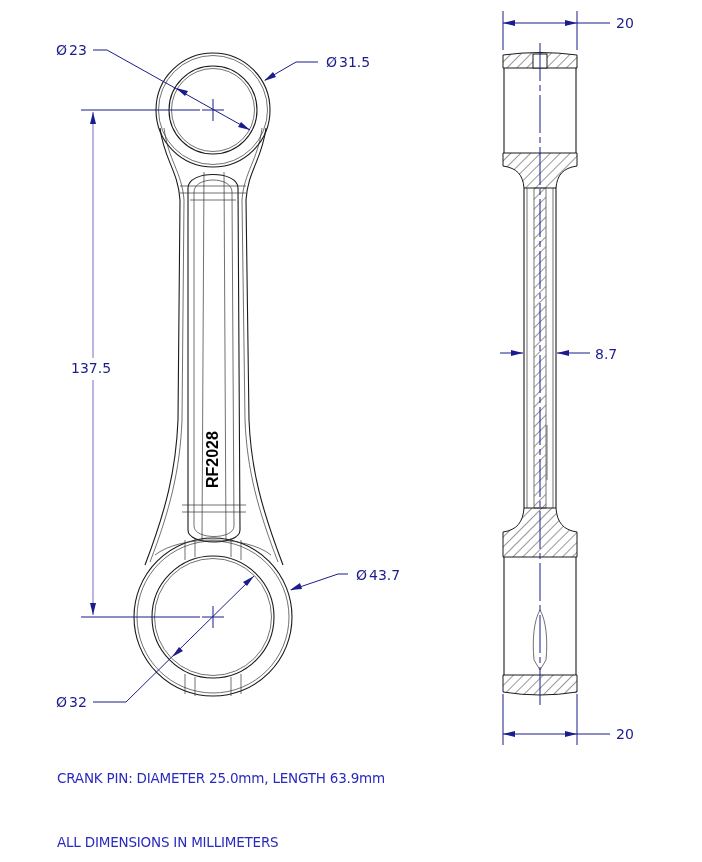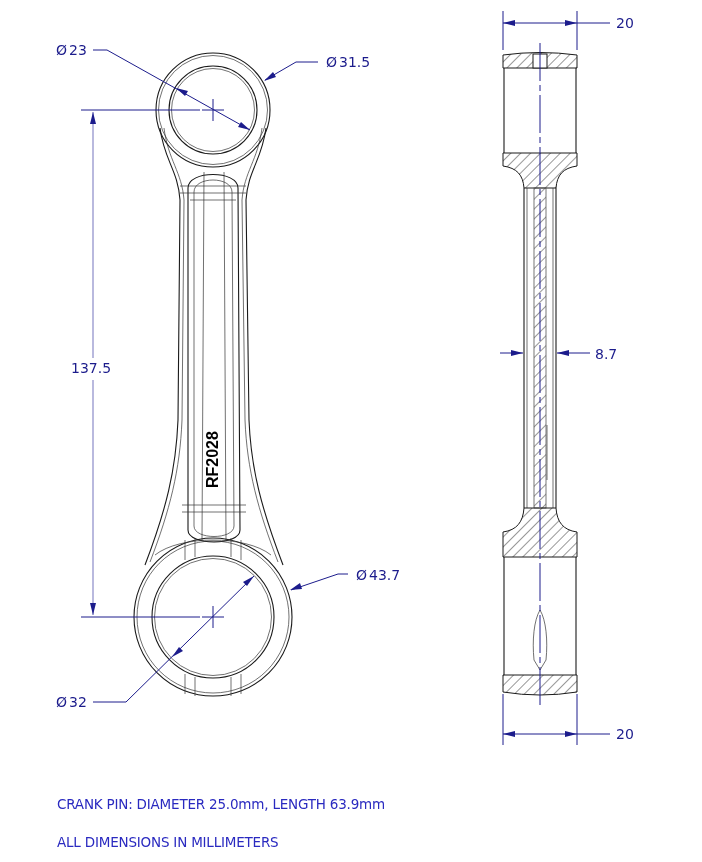--- a/index.html
+++ b/index.html
@@ -166,14 +166,14 @@
       <line class="dim" x1="503" y1="694" x2="503" y2="745"></line>
       <line class="dim" x1="577" y1="694" x2="577" y2="745"></line>
       <line class="dim" x1="503" y1="734" x2="610" y2="734"></line>
       <polygon class="arrow" points="503,734 515,731 515,737"></polygon>
       <polygon class="arrow" points="577,734 565,731 565,737"></polygon>
       <text class="dimtext" x="616" y="739">20</text>
     </g>
   </g>
 </svg>
 
-<div class="note" style="top:796px;">CRANK PIN:  DIAMETER 25.0mm, LENGTH 63.9mm</div>
+<div class="note" style="top:770px;">CRANK PIN:  DIAMETER 25.0mm, LENGTH 63.9mm</div>
 <div class="note" style="top:834px;">ALL DIMENSIONS IN MILLIMETERS</div>
 
 </body></html>

